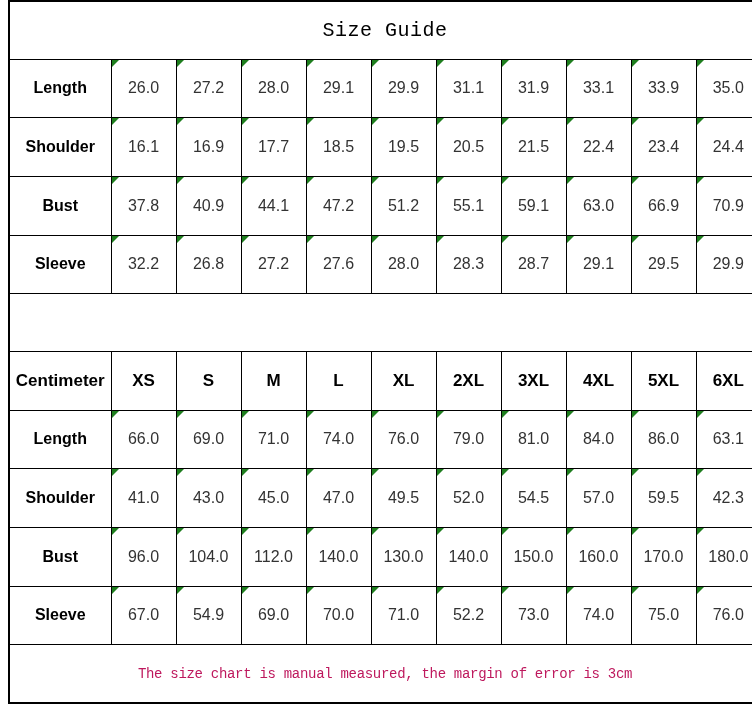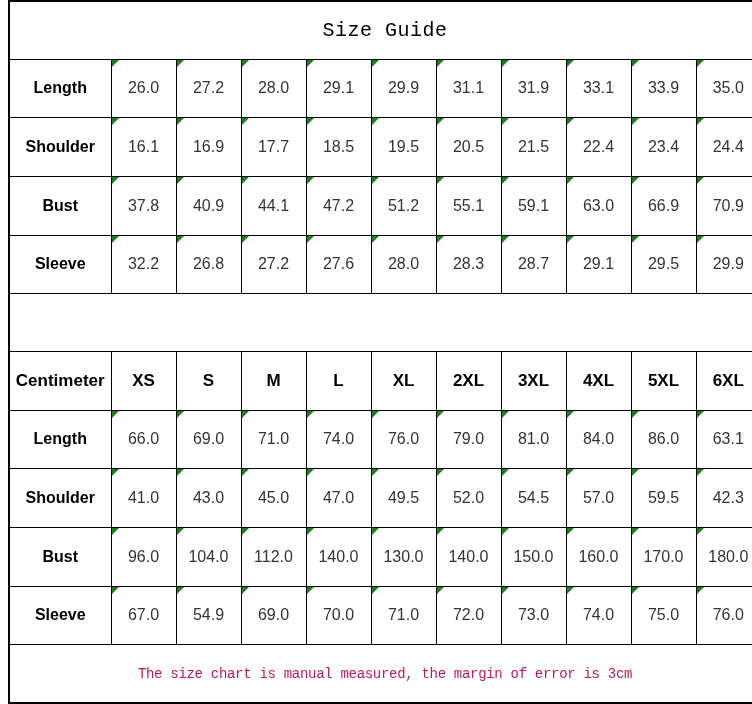--- a/index.html
+++ b/index.html
@@ -184,21 +184,21 @@
           <td class="num"><span class="tri"></span><span>170.0</span></td>
           <td class="num"><span class="tri"></span><span>180.0</span></td>
         </tr>
         <tr class="data-row">
           <th class="rowlabel">Sleeve</th>
           <td class="num"><span class="tri"></span><span>67.0</span></td>
           <td class="num"><span class="tri"></span><span>54.9</span></td>
           <td class="num"><span class="tri"></span><span>69.0</span></td>
           <td class="num"><span class="tri"></span><span>70.0</span></td>
           <td class="num"><span class="tri"></span><span>71.0</span></td>
-          <td class="num"><span class="tri"></span><span>72.0</span></td>
+          <td class="num"><span class="tri"></span><span>52.2</span></td>
           <td class="num"><span class="tri"></span><span>73.0</span></td>
           <td class="num"><span class="tri"></span><span>74.0</span></td>
           <td class="num"><span class="tri"></span><span>75.0</span></td>
           <td class="num"><span class="tri"></span><span>76.0</span></td>
         </tr>
         <tr class="footer-row" id="footer-row">
         <td colspan="11">The size chart is manual measured, the margin of error is 3cm</td>
       </tr>
     </tbody>
   </table>

